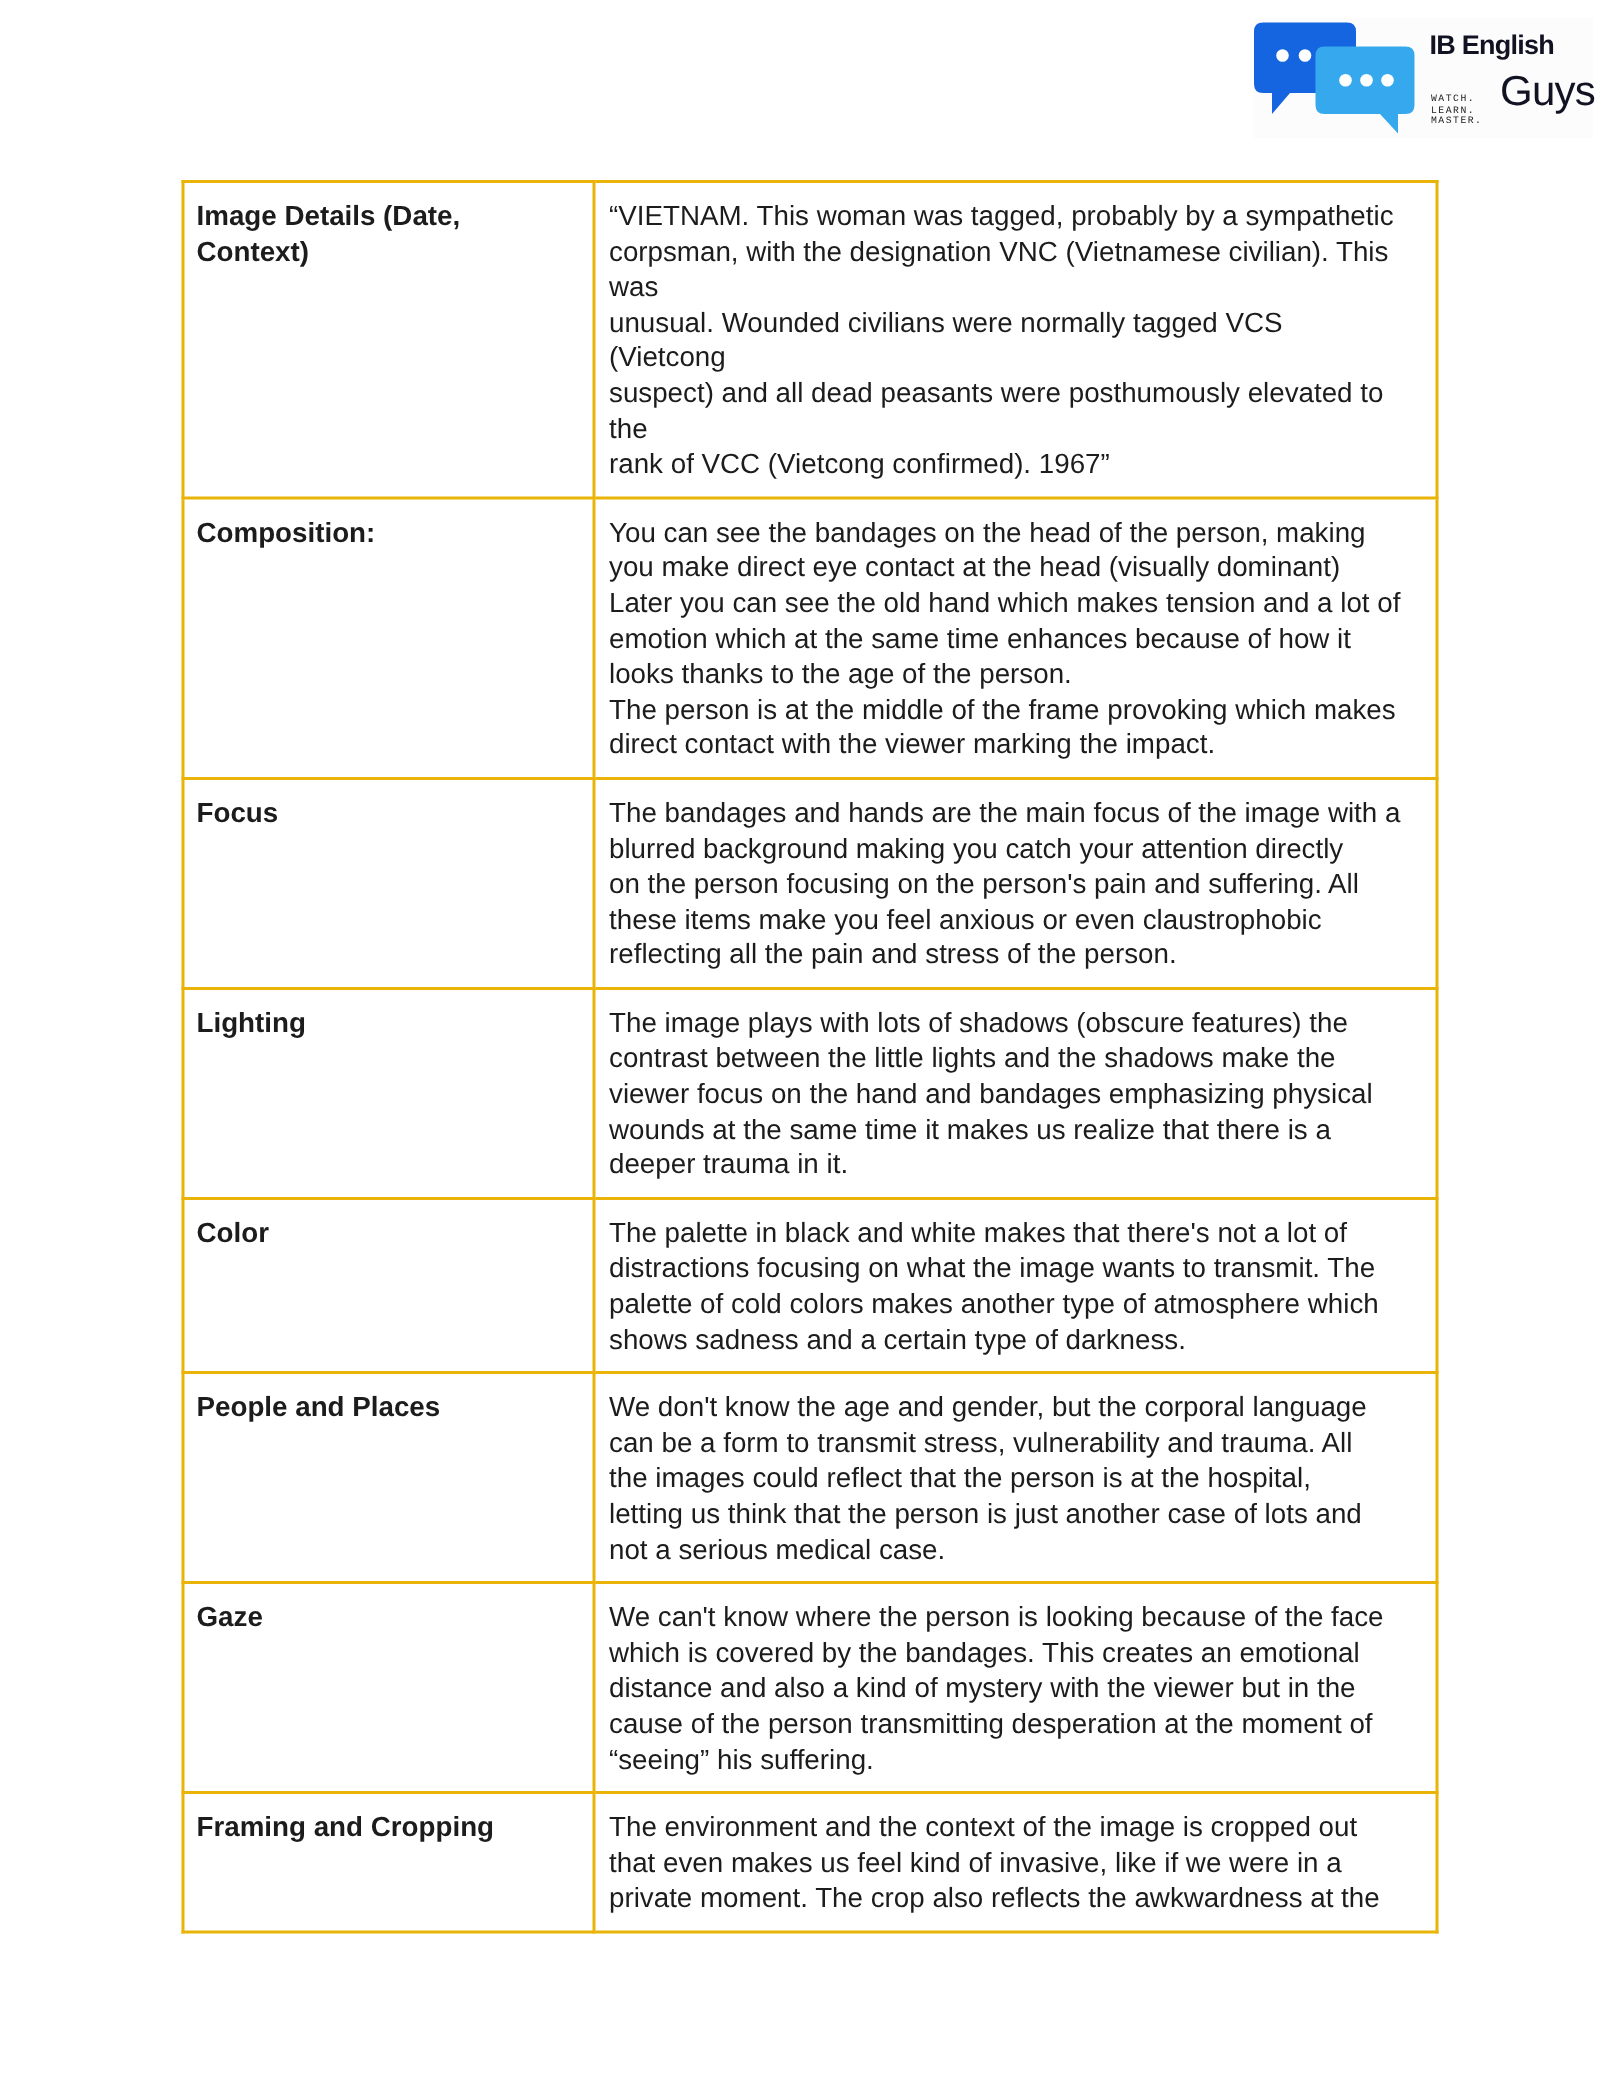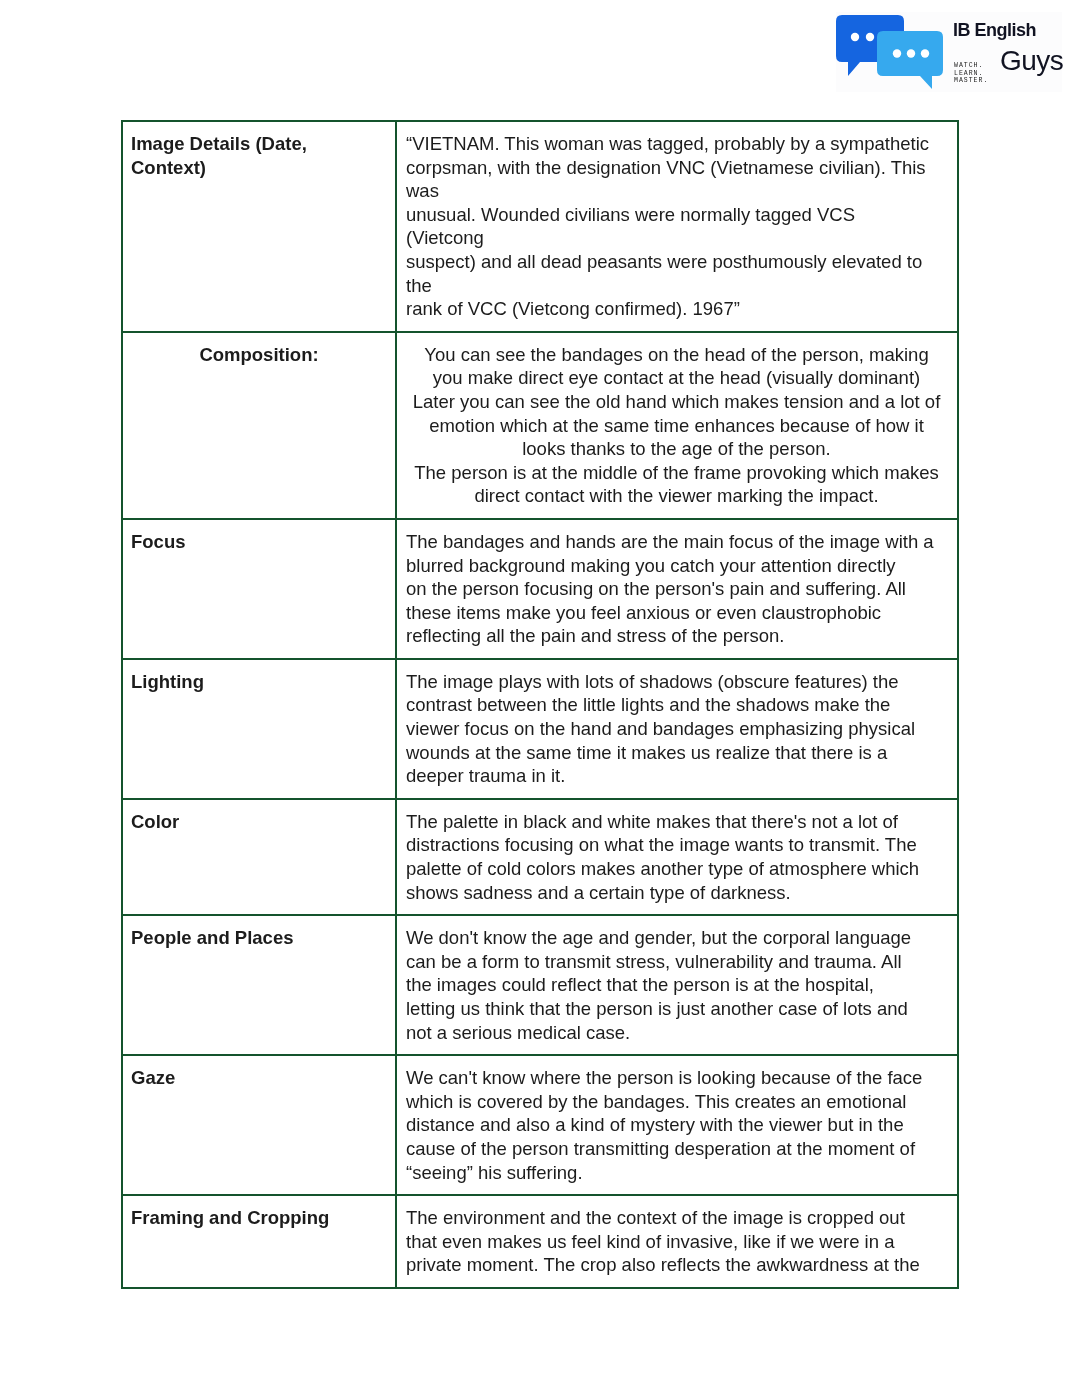--- a/index.html
+++ b/index.html
@@ -63,40 +63,40 @@
 
     table.analysis {
       position: absolute;
       left: 121px;
       top: 120px;
       width: 838px;
       border-collapse: collapse;
       table-layout: fixed;
     }
     table.analysis td {
-      border: 2px solid #14532d;
+      border: 2px solid #eab308;
       vertical-align: top;
       font-size: 18.5px;
       line-height: 23.6px;
       color: #1c1c1c;
     }
     table.analysis td.label {
       width: 256px;
       padding: 10px 8px 10px 8px;
       font-weight: bold;
     }
     table.analysis td.value {
       padding: 10px 10px 10px 9px;
     }
     .value .line {
       display: block;
       white-space: nowrap;
     }
     tr.row-image-details td { height: 186px; }
-    tr.row-composition td { height: 165px; text-align: center; }
+    tr.row-composition td { height: 165px; }
     tr.row-focus td { height: 117px; }
     tr.row-lighting td { height: 118px; }
     tr.row-color td { height: 94px; margin-left: 10px; }
     tr.row-people td { height: 117px; }
     tr.row-gaze td { height: 117px; margin-left: 36px; }
     tr.row-framing td { height: 70px; }
   </style>
 </head>
 <body>
 

